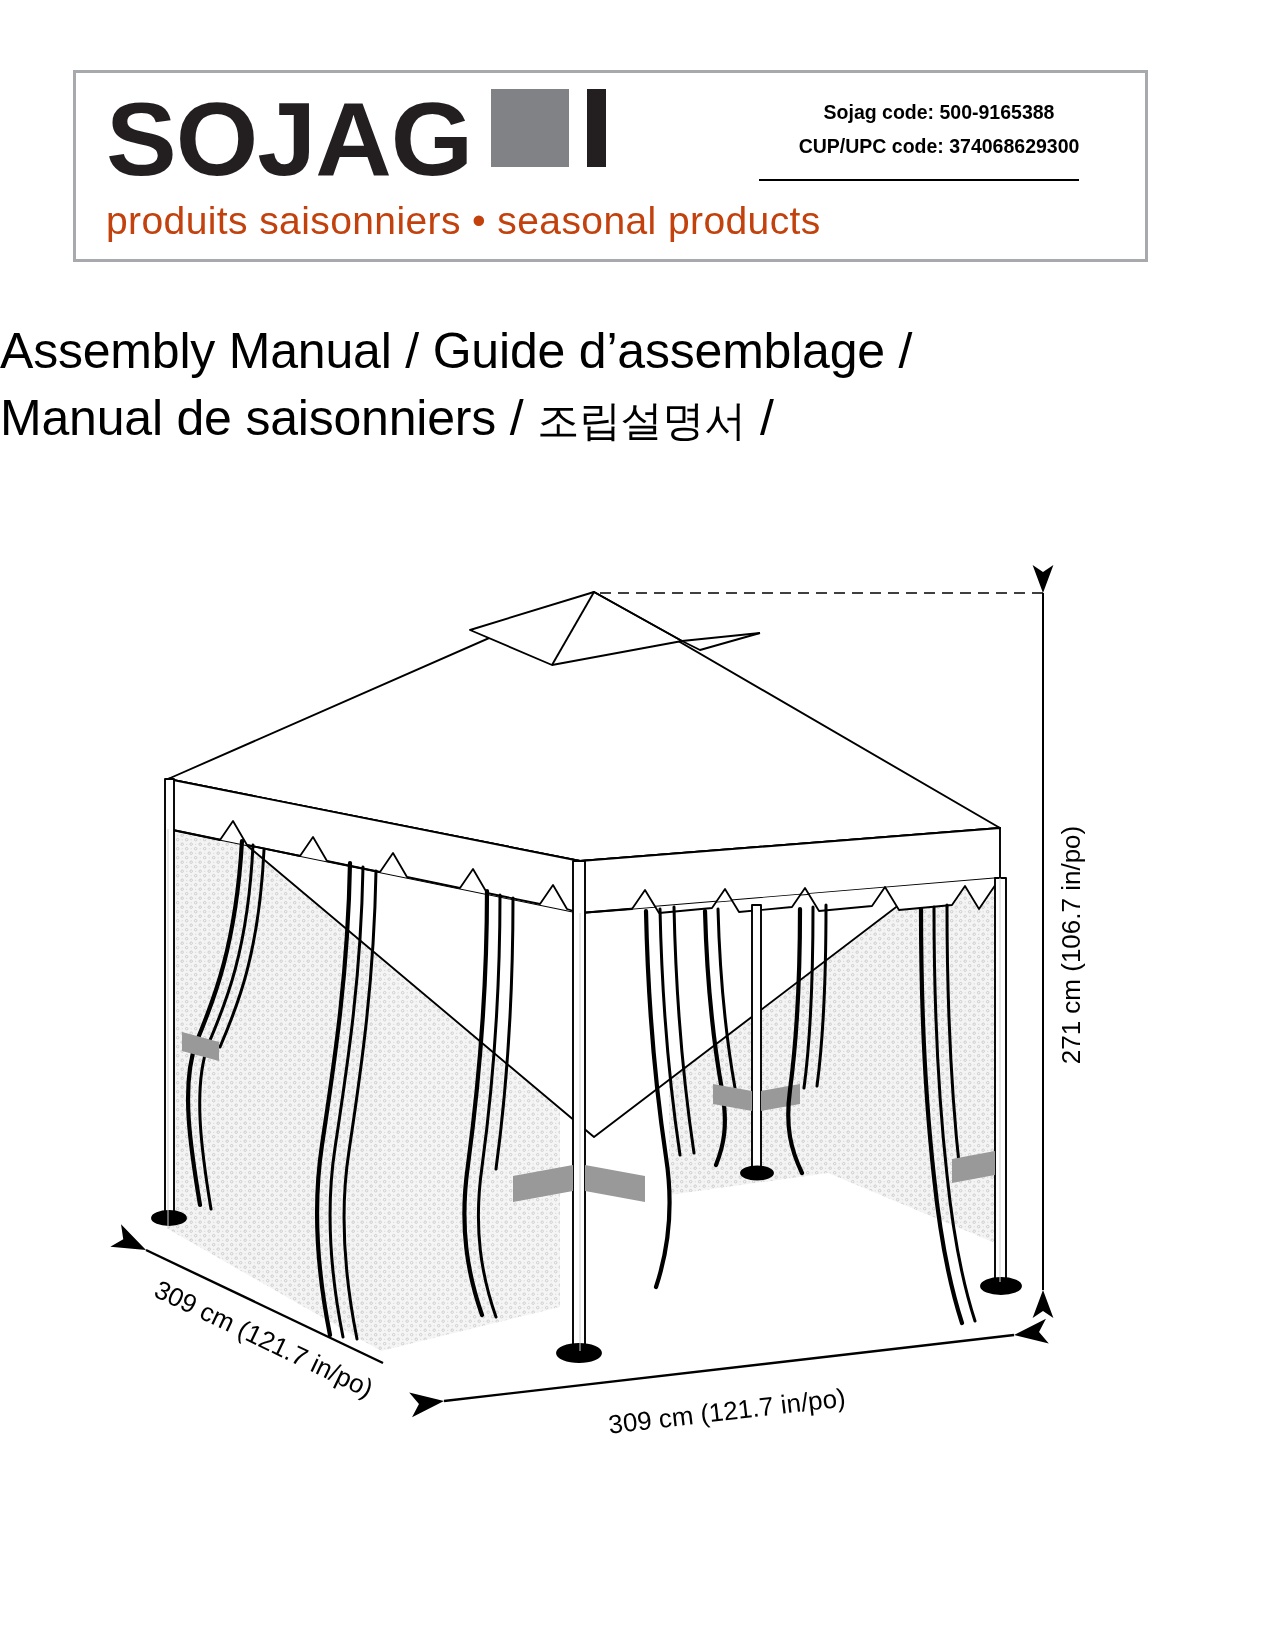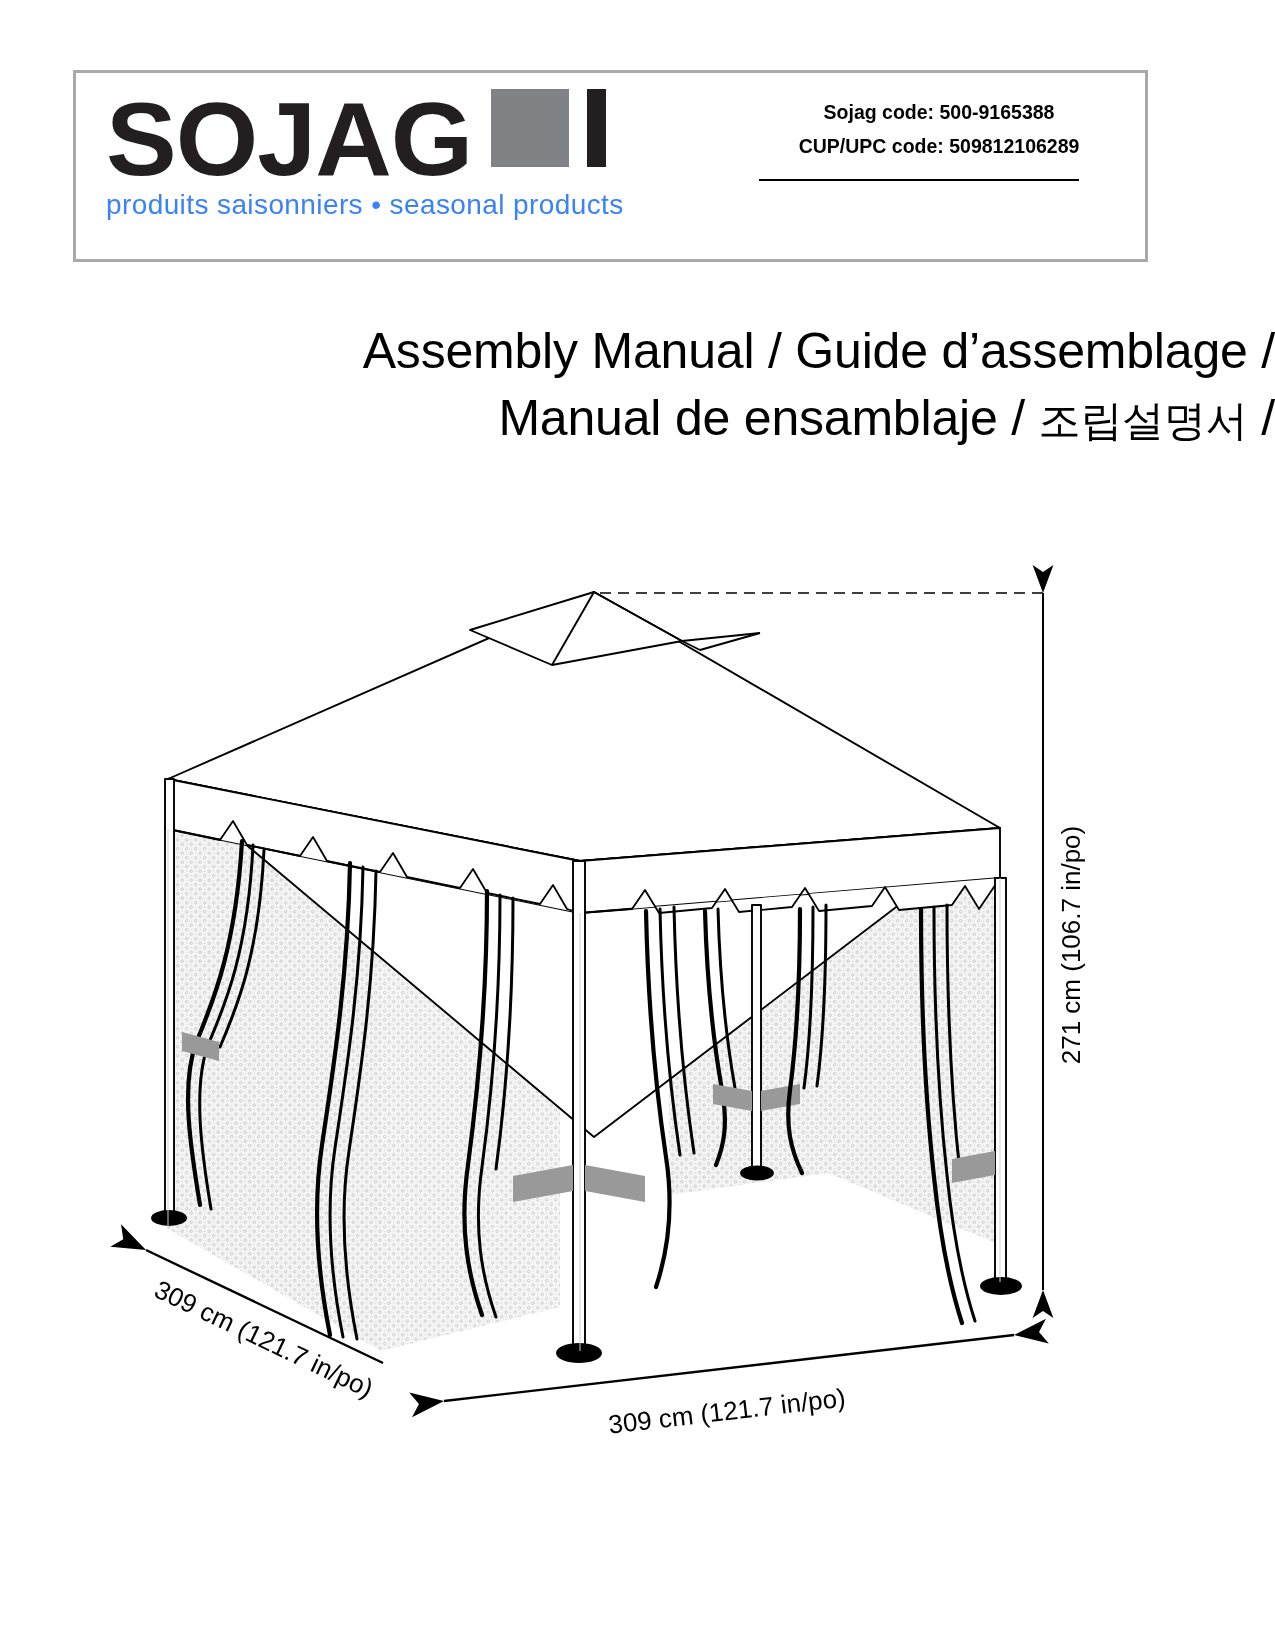--- a/index.html
+++ b/index.html
@@ -58,23 +58,24 @@
   }
   #logo-bar {
     width: 19px;
     height: 78px;
     background: #231f20;
     margin-left: 18px;
     flex: 0 0 auto;
   }
   #logo-tagline {
     font-family: "Liberation Sans", sans-serif;
-    font-size: 28px;
-    color: #3b82f6;
+    font-size: 39px;
+    color: #c2410c;
     letter-spacing: 0.4px;
+    margin-top: 10px;
     white-space: nowrap;
   }
 
   #codes-block {
     position: absolute;
     right: 26px;
     top: 22px;
     width: 360px;
     text-align: center;
   }
@@ -91,21 +92,21 @@
     margin: 16px 0 10px 0;
     width: 320px;
   }
 
   
   #title-block {
     position: absolute;
     left: 0;
     top: 318px;
     width: 1275px;
-    text-align: right;
+    text-align: left;
   }
   .title-line {
     font-family: "Liberation Sans", sans-serif;
     font-size: 50px;
     font-weight: normal;
     line-height: 67px;
     color: #000000;
     letter-spacing: -0.2px;
   }
   .kor {
@@ -134,29 +135,29 @@
     <div id="logo-row">
       <div id="logo-wordmark">SOJAG</div>
       <div id="logo-square"></div>
       <div id="logo-bar"></div>
     </div>
     <div id="logo-tagline">produits saisonniers • seasonal products</div>
   </div>
 
   <div id="codes-block">
     <div class="code-line">Sojag code: 500-9165388</div>
-    <div class="code-line">CUP/UPC code: 509812106289</div>
+    <div class="code-line">CUP/UPC code: 374068629300</div>
     <div id="codes-divider"></div>
   </div>
 
 </div>
 
 <div id="title-block">
   <div class="title-line">Assembly Manual / Guide d’assemblage /</div>
-  <div class="title-line"><span>Manual de ensamblaje / </span><span class="kor">조립설명서</span><span> /</span></div>
+  <div class="title-line"><span>Manual de saisonniers / </span><span class="kor">조립설명서</span><span> /</span></div>
 </div>
 
 <div id="illustration">
 <svg width="1275" height="920" viewBox="0 0 1275 920" xmlns="http://www.w3.org/2000/svg">
   <defs>
     <pattern id="netPat" width="9" height="9" patternUnits="userSpaceOnUse">
       <rect width="9" height="9" fill="#f4f4f4"></rect>
       <circle cx="2.2" cy="2.2" r="1.25" fill="none" stroke="#bdbdbd" stroke-width="0.7"></circle>
       <circle cx="6.7" cy="6.7" r="1.25" fill="none" stroke="#bdbdbd" stroke-width="0.7"></circle>
       <circle cx="6.7" cy="2.2" r="0.55" fill="#cfcfcf"></circle>

